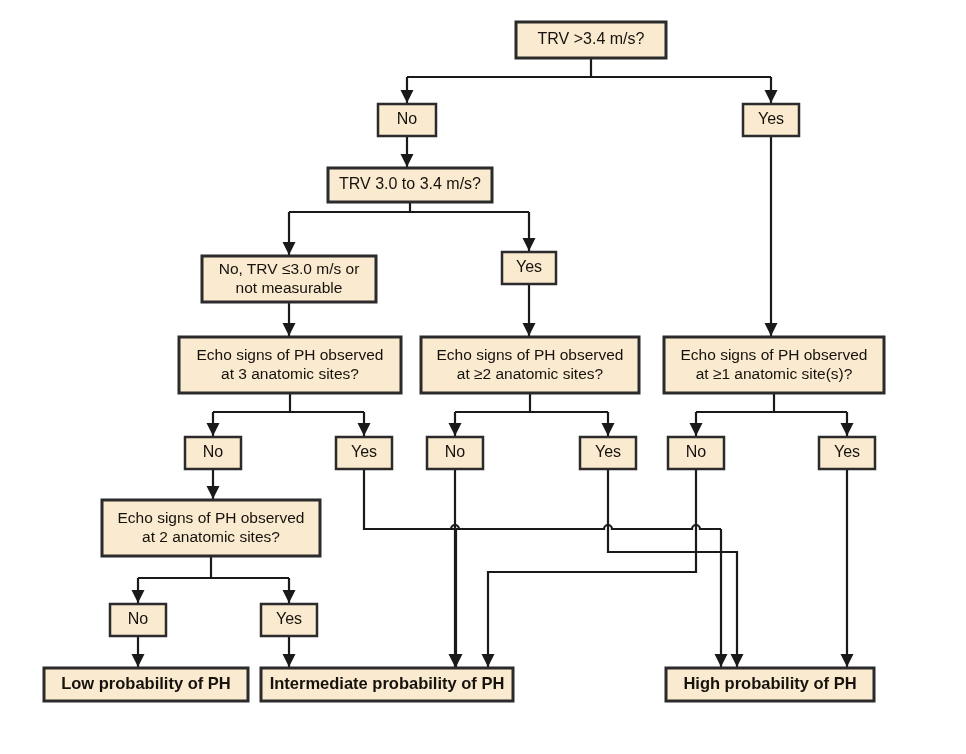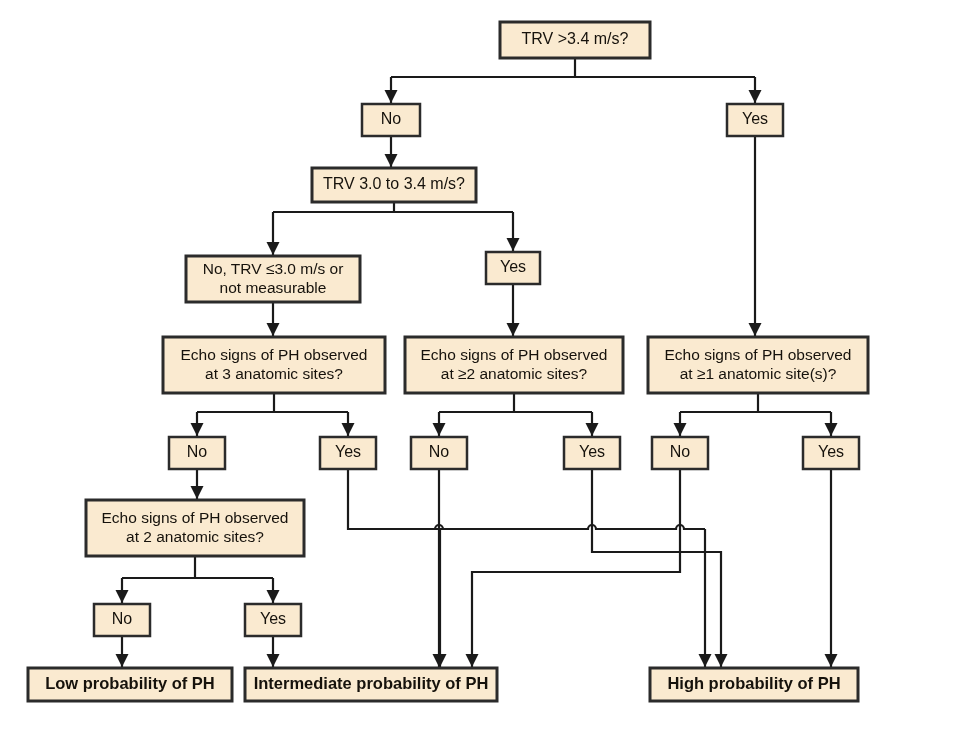--- a/index.html
+++ b/index.html
@@ -9,20 +9,21 @@
   }
   body {
     font-family: "Liberation Sans", sans-serif;
   }
   #flowchart-root {
     position: relative;
     width: 896px;
     height: 754px;
     background: #ffffff;
     overflow: hidden;
+    margin-left: 16px;
   }
   svg#flow-svg {
     position: absolute;
     top: 0;
     left: 0;
     width: 966px;
     height: 754px;
     display: block;
   }
   .node-rect {

